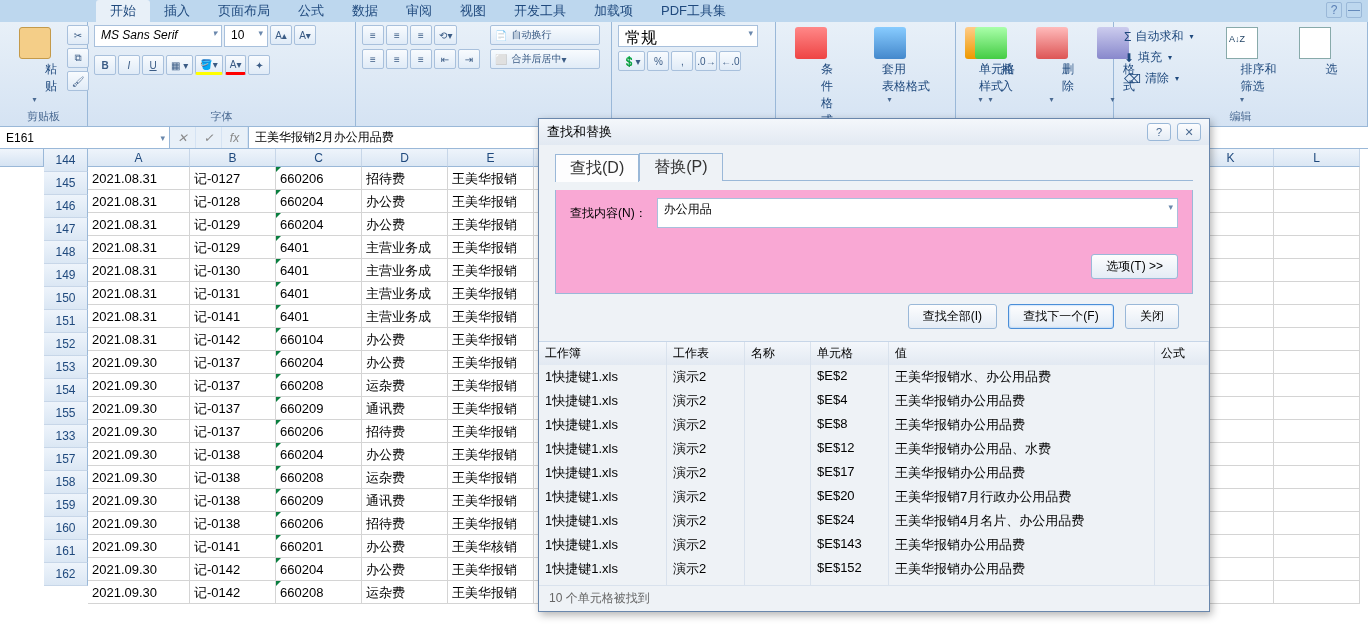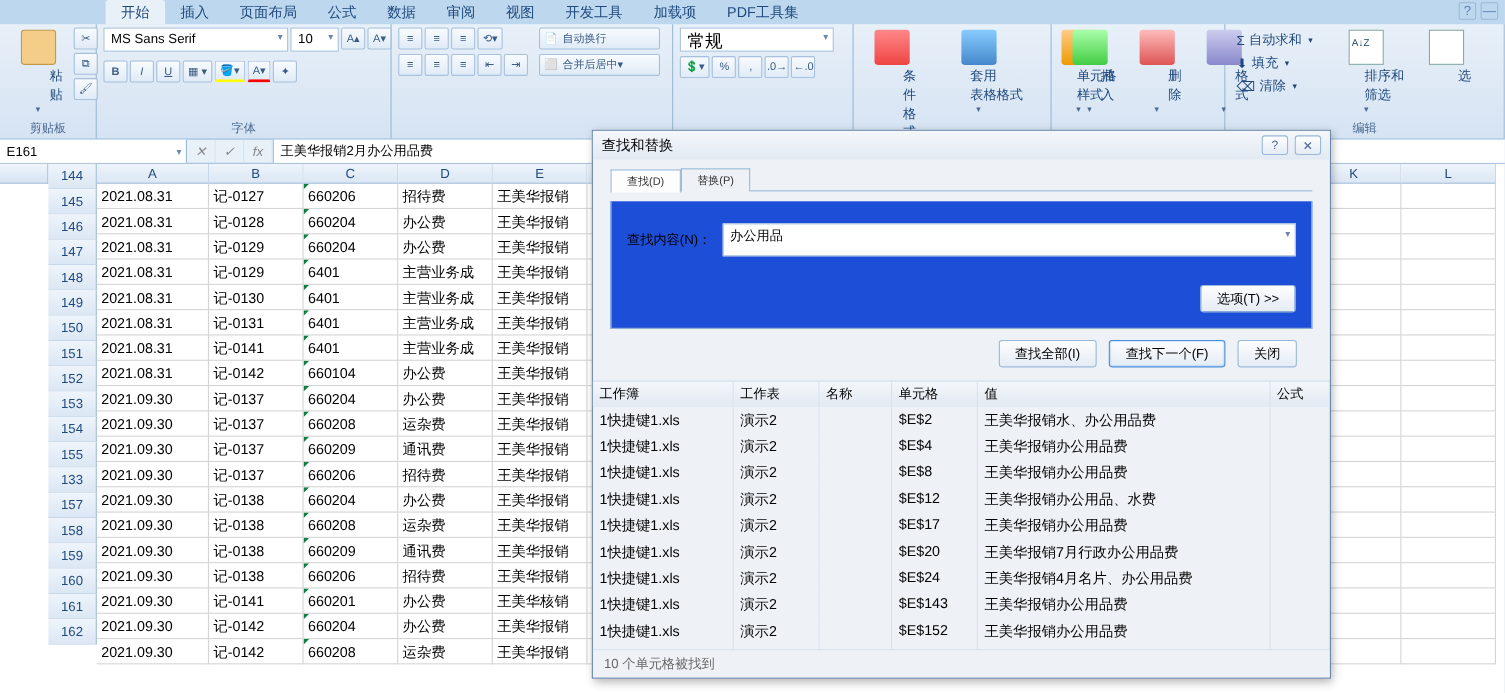--- a/index.html
+++ b/index.html
@@ -23,21 +23,21 @@
 .bigbtn .lbl { font-size: 12px; color: #1f497d; margin-top: 2px; margin-left: 33px; }
 .bigbtn .arr { font-size: 8px; color: #4a6a92; }
 
 .smallcol { display: flex; flex-direction: column; gap: 3px; }
 .smallbtn { width: 22px; height: 20px; border: 1px solid #a8c0dc; background: linear-gradient(#f8fbfe,#e0ebf7); border-radius: 2px; display: inline-flex; align-items: center; justify-content: center; font-size: 10px; color: #3a5b85; }
 .smallbtn.w { width: auto; padding: 0 4px; }
 
 .font-row1 { display: flex; gap: 2px; margin-bottom: 4px; }
 .font-sel { height: 22px; border: 1px solid #a8c0dc; background: #fff; padding: 2px 18px 2px 6px; font-size: 12px; position: relative; }
 .font-sel::after { content: "▾"; position: absolute; right: 4px; color: #6a87ac; font-size: 9px; }
-.font-name { width: 168px; }
+.font-name { width: 128px; font-style: italic; }
 .font-size { width: 44px; }
 
 .row { display: flex; gap: 2px; }
 
 .combo { height: 22px; border: 1px solid #a8c0dc; background: #fff; padding: 2px 18px 2px 6px; font-size: 16px; position: relative; width: 140px; }
 .combo::after { content: "▾"; position: absolute; right: 4px; color: #6a87ac; font-size: 9px; }
 
 .ico32 { width: 32px; height: 32px; display: inline-block; }
 .ico-cond { background: linear-gradient(#f88,#e44); border-radius: 3px; }
 .ico-fmt { background: linear-gradient(#8cf,#48c); border-radius: 3px; }
@@ -78,24 +78,24 @@
 .cK{width:86px} .cL{width:86px}
 .gapcol{width:654px;}
 
 
 .dialog { position:absolute; left:538px; top:118px; width:672px; background:#eef2f6; border:1px solid #6a87ac; box-shadow: 2px 3px 8px rgba(0,0,0,.3); z-index:10; }
 .dlg-title { background:linear-gradient(#f4f7fb,#e2e9f2); padding:4px 8px; font-size:13px; display:flex; align-items:center; justify-content:space-between; }
 .dlg-title .btns { display:flex; gap:6px; }
 .dlg-title .b { width:24px; height:18px; border:1px solid #9ab8d8; border-radius:3px; background:linear-gradient(#fdfdfe,#e4ecf5); display:flex; align-items:center; justify-content:center; font-size:11px; color:#4a6a92; }
 .dlg-body { padding: 8px 16px 6px 16px; }
 .dlg-tabs { display:flex; margin-bottom:10px; }
-.dlg-tab { border:1px solid #9ab8d8; border-bottom:none; padding:3px 14px; font-size:10px; background:#eef2f6; color:#333; }
+.dlg-tab { border:1px solid #9ab8d8; border-bottom:none; padding:3px 14px; font-size:16px; background:#eef2f6; color:#333; }
 .dlg-tab.active { background:#fdfdfe; position:relative; top:1px; }
 .dlg-tabstrip { border-bottom:1px solid #9ab8d8; flex:1; }
-.dlg-pane { border:1px solid #9ab8d8; border-top:none; background:#1d4ed8; padding:20px 14px 14px 14px; margin-top:-1px; }
+.dlg-pane { border:1px solid #9ab8d8; border-top:none; background:#f9a8d4; padding:8px 14px 14px 14px; margin-top:-1px; }
 .frow { display:flex; align-items:center; gap:10px; margin-bottom:10px; }
 .frow label { font-size:12px; }
 .finput { flex:1; height:30px; border:1px solid #a8c0dc; padding:2px 20px 2px 6px; font-size:12px; position:relative; background:#fff; }
 .finput::after { content:"▾"; position:absolute; right:4px; color:#6a87ac; font-size:9px; top:3px; }
 .dlg-opts { text-align:right; margin-top:26px; }
 .btn { display:inline-block; padding:3px 14px; font-size:12px; border:1px solid #9ab8d8; background:linear-gradient(#fdfdfe,#e4ecf5); border-radius:3px; margin-left:8px; }
 .btn.primary { border-color:#4a8ed8; box-shadow: inset 0 0 2px #7ab7f5; }
 .dlg-actions { text-align:right; padding: 10px 14px 6px 0; }
 .results { border-top:1px solid #c7d6e8; }
 .res-hdr { display:flex; background:linear-gradient(#f4f7fb,#e2e9f2); font-size:12px; }

